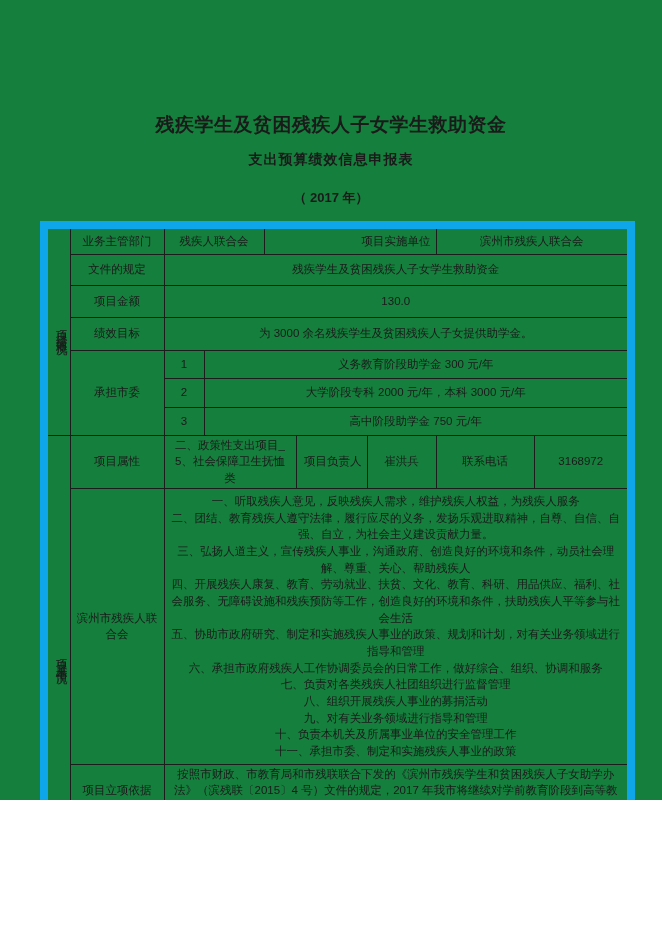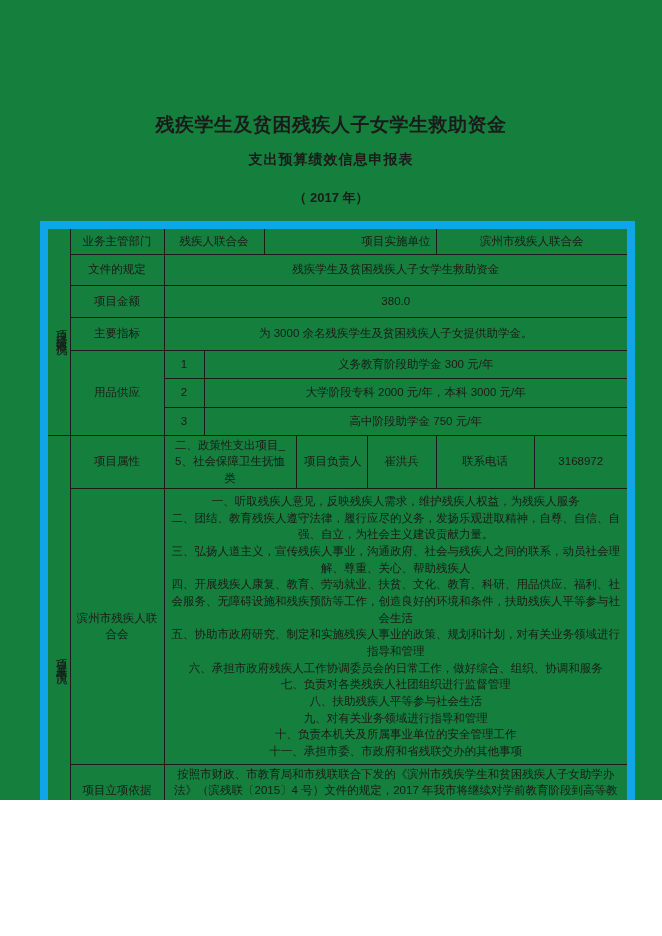--- a/index.html
+++ b/index.html
@@ -100,30 +100,30 @@
       <td class="val" colspan="3">滨州市残疾人联合会</td>
     </tr>
 
     <tr class="r2">
       <td class="lbl">文件的规定</td>
       <td class="val" colspan="9">残疾学生及贫困残疾人子女学生救助资金</td>
     </tr>
 
     <tr class="r3">
       <td class="lbl">项目金额</td>
-      <td class="val" colspan="9">380.0</td>
+      <td class="val" colspan="9">130.0</td>
     </tr>
 
     <tr class="r4">
-      <td class="lbl">主要指标</td>
+      <td class="lbl">绩效目标</td>
       <td class="val" colspan="9">为 3000 余名残疾学生及贫困残疾人子女提供助学金。</td>
     </tr>
 
     <tr class="r5">
-      <td class="lbl" rowspan="3">用品供应</td>
+      <td class="lbl" rowspan="3">承担市委</td>
       <td class="val">1</td>
       <td class="val" colspan="8">义务教育阶段助学金 300 元/年</td>
     </tr>
     <tr class="r6">
       <td class="val">2</td>
       <td class="val" colspan="8">大学阶段专科 2000 元/年，本科 3000 元/年</td>
     </tr>
     <tr class="r7">
       <td class="val">3</td>
       <td class="val" colspan="8">高中阶段助学金 750 元/年</td>
@@ -139,29 +139,29 @@
       <td class="val">崔洪兵</td>
       <td class="val" colspan="2">联系电话</td>
       <td class="val">3168972</td>
     </tr>
 
     <tr class="r9">
       <td class="lbl">滨州市残疾人联合会</td>
       <td class="val longtext" colspan="9">
         <div class="fn-item">一、听取残疾人意见，反映残疾人需求，维护残疾人权益，为残疾人服务</div>
         <div class="fn-item">二、团结、教育残疾人遵守法律，履行应尽的义务，发扬乐观进取精神，自尊、自信、自强、自立，为社会主义建设贡献力量。</div>
-        <div class="fn-item">三、弘扬人道主义，宣传残疾人事业，沟通政府、社会与残疾人之间的联系，动员社会理解、尊重、关心、帮助残疾人</div>
+        <div class="fn-item">三、弘扬人道主义，宣传残疾人事业，沟通政府、创造良好的环境和条件，动员社会理解、尊重、关心、帮助残疾人</div>
         <div class="fn-item">四、开展残疾人康复、教育、劳动就业、扶贫、文化、教育、科研、用品供应、福利、社会服务、无障碍设施和残疾预防等工作，创造良好的环境和条件，扶助残疾人平等参与社会生活</div>
         <div class="fn-item">五、协助市政府研究、制定和实施残疾人事业的政策、规划和计划，对有关业务领域进行指导和管理</div>
         <div class="fn-item">六、承担市政府残疾人工作协调委员会的日常工作，做好综合、组织、协调和服务</div>
         <div class="fn-item">七、负责对各类残疾人社团组织进行监督管理</div>
-        <div class="fn-item">八、扶助残疾人平等参与社会生活</div>
+        <div class="fn-item">八、组织开展残疾人事业的募捐活动</div>
         <div class="fn-item">九、对有关业务领域进行指导和管理</div>
         <div class="fn-item">十、负责本机关及所属事业单位的安全管理工作</div>
-        <div class="fn-item">十一、承担市委、市政府和省残联交办的其他事项</div>
+        <div class="fn-item">十一、承担市委、制定和实施残疾人事业的政策</div>
       </td>
     </tr>
 
     <tr class="r10">
       <td class="lbl">项目立项依据</td>
       <td class="val midtext" colspan="9">按照市财政、市教育局和市残联联合下发的《滨州市残疾学生和贫困残疾人子女助学办法》（滨残联〔2015〕4 号）文件的规定，2017 年我市将继续对学前教育阶段到高等教育阶段的残疾学生和贫困残疾人子女学生进行救助</td>
     </tr>
 
     <tr class="r11">
       <td class="lbl">项目资金管理办法</td>

